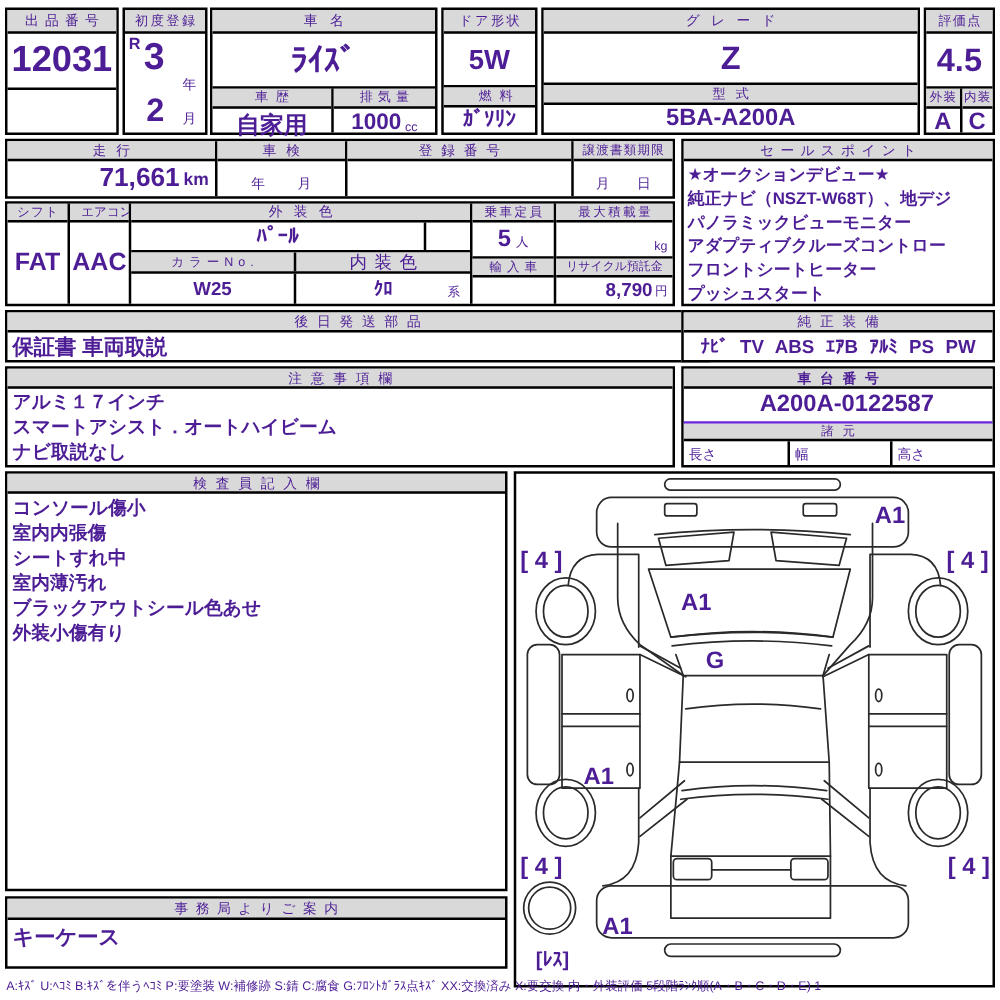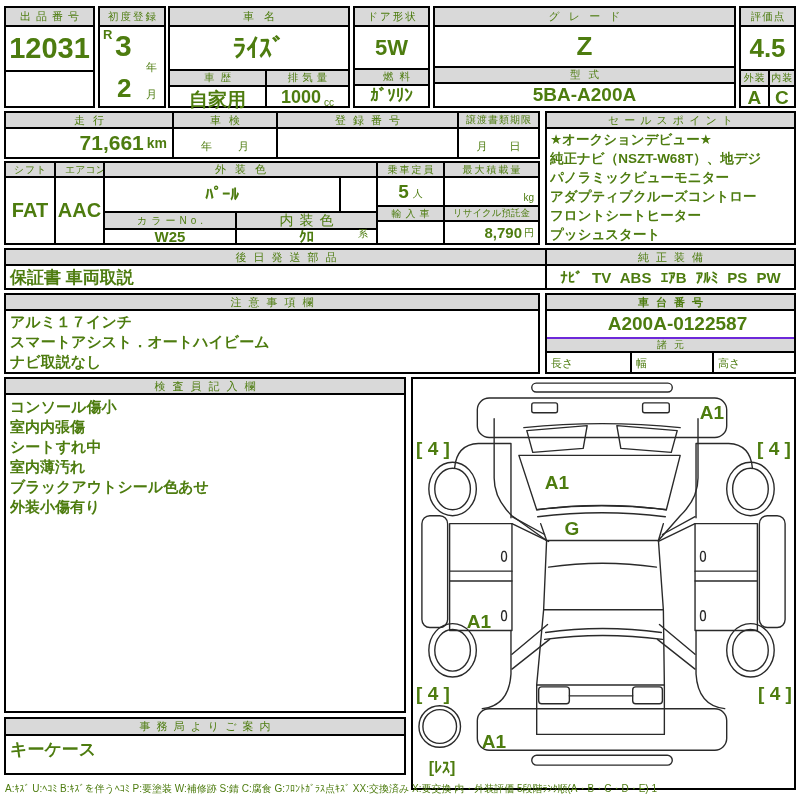--- a/index.html
+++ b/index.html
@@ -1,19 +1,19 @@
 <!DOCTYPE html>
 <html><head>
 <meta charset="utf-8">
 <style>
   * { box-sizing: border-box; margin: 0; padding: 0; }
   html,body { background:#fff; }
   #sheet {
     position: relative; width: 800px; height: 800px; background: #fff;
-    font-family: "Liberation Sans", "DejaVu Sans", sans-serif; color: #4d7c0f;
+    font-family: "Liberation Sans", "DejaVu Sans", sans-serif; color: #4c1d95;
     overflow: hidden;
   }
   .box { position: absolute; border: 2px solid #000; background: #fff; display: flex; flex-direction: column; }
   .ghdr {
     background: #d9d9d9; border-bottom: 2px solid #000;
     font-size: 11px; letter-spacing: 5px; padding-left: 5px;
     display: flex; align-items: center; justify-content: center;
     flex: 0 0 auto; white-space: nowrap; overflow: hidden;
   }
   .v { font-weight: bold; display: flex; align-items: center; justify-content: center; white-space: nowrap; }
@@ -126,21 +126,21 @@
     <div class="col" style="width:48px;">
       <div class="ghdr" style="height:15px;letter-spacing:1px;padding-left:1px;font-size:10px;">シフト</div>
       <div class="v" style="flex:1;font-size:20px;">FAT</div>
     </div>
     <div class="col bl" style="width:49px;">
       <div class="ghdr" style="height:15px;letter-spacing:0;padding-left:12px;font-size:10px;">エアコン</div>
       <div class="v" style="flex:1;font-size:20px;">AAC</div>
     </div>
     <div class="col bl" style="width:273px;">
       <div class="ghdr" style="height:15px;letter-spacing:9px;padding-left:9px;">外装色</div>
-      <div class="row" style="height:35px;border-bottom:2px solid #000;">
+      <div class="row" style="height:24px;border-bottom:2px solid #000;">
         <div class="v" style="flex:1;font-size:17px;">ﾊﾟｰﾙ</div>
         <div class="bl" style="width:37px;"></div>
       </div>
       <div class="row" style="height:15px;">
         <div class="ghdr" style="width:130px;height:100%;border-bottom:none;letter-spacing:4px;padding-left:4px;font-size:10px;">カラーNo.</div>
         <div class="ghdr bl" style="flex:1;height:100%;border-bottom:none;letter-spacing:6px;padding-left:6px;font-size:14px;">内装色</div>
       </div>
       <div class="row" style="flex:1;border-top:2px solid #000;">
         <div class="v" style="width:130px;font-size:15px;">W25</div>
         <div class="bl" style="flex:1;position:relative;display:flex;align-items:center;justify-content:center;">

